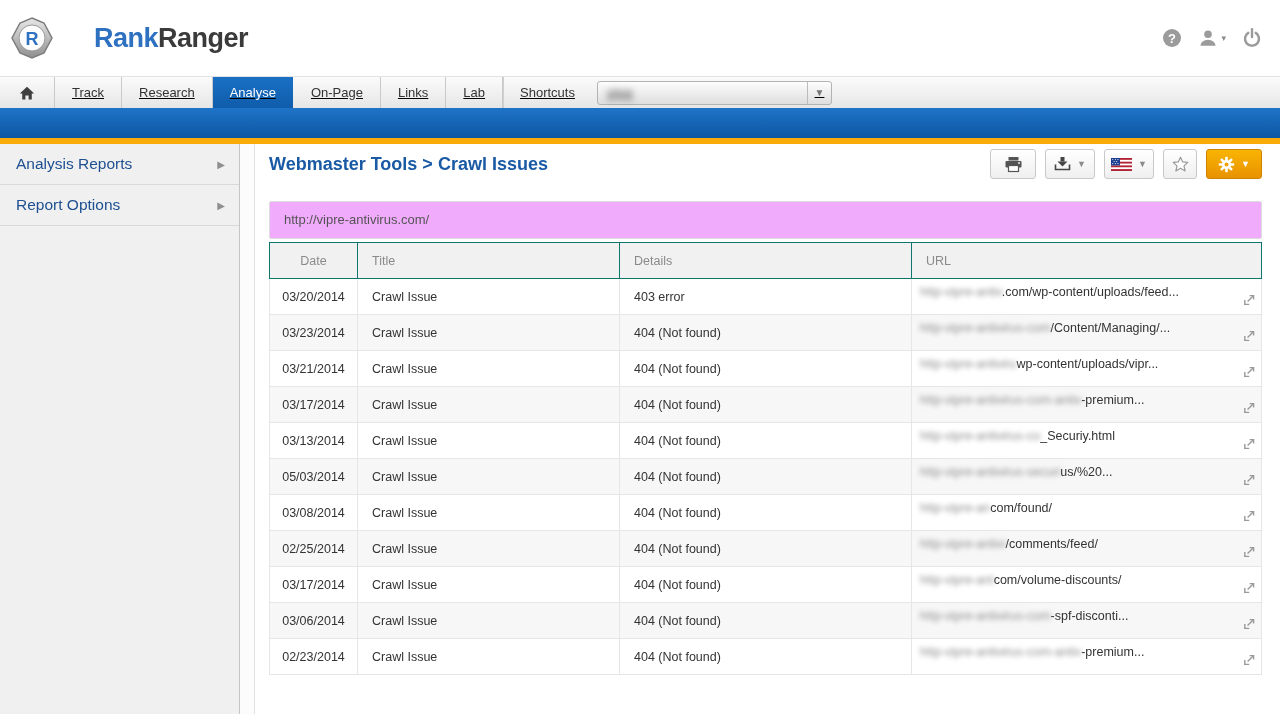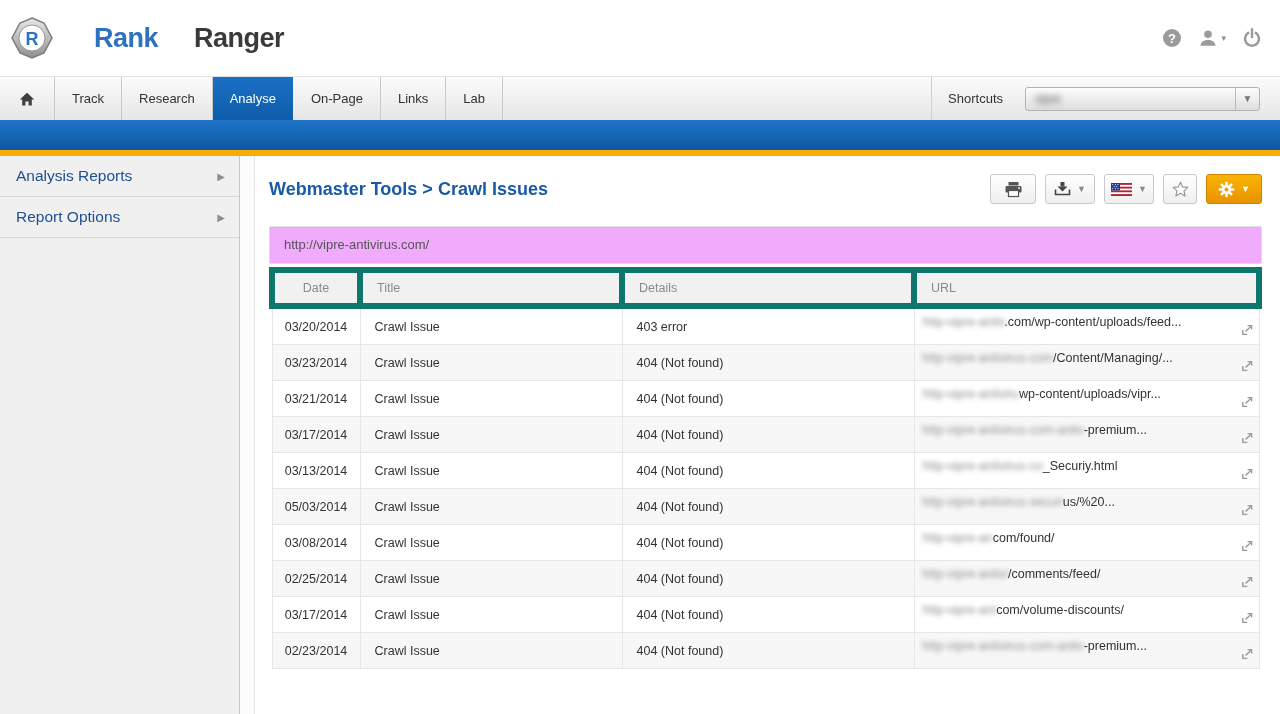--- a/index.html
+++ b/index.html
@@ -6,28 +6,28 @@
   html,body { width:1280px; height:714px; overflow:hidden; background:#fff;
               font-family:"Liberation Sans", sans-serif; }
 
   
   .topbar { height:76px; background:#fff; display:flex; align-items:center;
             justify-content:space-between; padding:0 18px 0 10px; }
   .logo { display:flex; align-items:center; cursor:pointer; }
   .logo-badge { width:44px; height:44px; margin-right:8px; }
   .logo-text { font-size:27px; font-weight:bold; letter-spacing:-0.5px; }
   .logo-rank { color:#2e71c0;margin-left:32px; }
-  .logo-ranger { color:#3a3a3a;margin-left:36px; }
+  .logo-ranger { color:#3a3a3a; }
   .header-icons { display:flex; align-items:center; gap:16px; }
   .hicon { display:flex; align-items:center; cursor:pointer; }
 
   
-  .navbar { height:44px; background:linear-gradient(#fbfbfb,#e6e6e6);
+  .navbar { height:32px; background:linear-gradient(#fbfbfb,#e6e6e6);
             border-top:1px solid #e3e3e3; display:flex;
-            justify-content:space-between; align-items:stretch; }
+            align-items:stretch;text-decoration:underline; }
   .nav-tabs { display:flex; }
   .nav-tab { display:flex; align-items:center; padding:0 17px; font-size:13px;
              color:#333; border-right:1px solid #c9c9c9; cursor:pointer; }
   .nav-tab.home { padding:0 19px; }
   .nav-tab.active { background:linear-gradient(#1a70c4,#0f5cab); color:#fff;
                     border-right:none; margin-right:1px; }
   .nav-right { display:flex; align-items:center; padding-right:20px;
                border-left:1px solid #cfcfcf; }
   .shortcuts-label { font-size:13px; color:#333; padding:0 16px; }
   .shortcut-select { width:235px; height:24px; border:1px solid #b3b3b3;
@@ -45,21 +45,21 @@
 
   
   .body-row { display:flex; height:570px; }
   .sidebar { width:240px; background:#f0f0f0; border-right:1px solid #c6c6c6; }
   .side-item { height:41px; display:flex; align-items:center;
                justify-content:space-between; padding:0 14px 0 16px;
                border-bottom:1px solid #d9d9d9; cursor:pointer; }
   .side-label { font-size:15.5px; color:#1d4f91; }
   .side-chevron { color:#8f8f8f; font-size:10px; }
   .splitter { width:15px; background:#fcfcfc; border-right:1px solid #e2e2e2; }
-  .content { flex:1; background:#fff; padding:18px 18px 0 14px; }
+  .content { flex:1; background:#fff; padding:5px 18px 0 14px; }
 
   
   .title-row { display:flex; justify-content:space-between; align-items:center;
                margin-bottom:22px; }
   .page-title { font-size:18px; font-weight:600; color:#1a5aa5; }
   .toolbar { display:flex; gap:9px; }
   .tbtn { height:30px; border:1px solid #c9c9c9; border-radius:3px;
           background:linear-gradient(#ffffff,#efefef); display:flex;
           align-items:center; justify-content:center; gap:6px; cursor:pointer; }
   .tbtn.print { width:46px; }
@@ -71,21 +71,21 @@
   .caret { color:#8a8a8a; font-size:9px; }
   .caret.white { color:#fff; }
 
   
   .site-url-bar { border:1px solid #ddd; border-radius:2px; height:38px;
                   line-height:36px; padding-left:14px; font-size:13px;
                   color:#555; background:#f0abfc; }
   table.report { width:100%; border-collapse:collapse; margin-top:3px; }
   table.report th { background:#f1f1f1; color:#8a8a8a; font-weight:normal;
                     font-size:12.5px; text-align:left; height:36px;
-                    padding:0 8px 0 14px; border:6px solid #0f766e; }
+                    padding:0 8px 0 14px; border:1px solid #0f766e; }
   table.report th.c-date { width:88px; text-align:center; padding:0; }
   table.report th.c-title { width:262px; }
   table.report th.c-details { width:292px; }
   table.report td { font-size:12.5px; color:#333; height:35px;
                     padding:0 8px 0 14px; border:1px solid #e6e6e6;
                     background:#fff; }
   table.report tr:nth-child(even) td { background:#f7f7f7; }
   td.c-date { text-align:center; padding:0 !important;margin-top:20px; }
   td.c-url { position:relative; padding:6px 24px 14px 8px !important;
              vertical-align:top; line-height:15px; }
@@ -346,20 +346,30 @@
                 <td class="c-date">03/17/2014</td>
                 <td class="c-title">Crawl Issue</td>
                 <td class="c-details">404 (Not found)</td>
                 <td class="c-url"><span class="url-blur">http-vipre-ant</span><span>com/volume-discounts/</span><span class="ext-link"><svg width="14" height="14" viewBox="0 0 14 14">
                       <path d="M2.8 7 V11.4 H7.2" fill="none" stroke="#9a9a9a" stroke-width="1.4"></path>
                       <path d="M5.6 8.6 L11.4 2.8" fill="none" stroke="#9a9a9a" stroke-width="1.4"></path>
                       <path d="M7.6 2.6 H11.6 V6.6" fill="none" stroke="#9a9a9a" stroke-width="1.4"></path>
                     </svg></span></td>
               </tr>
               <tr>
+                <td class="c-date">03/06/2014</td>
+                <td class="c-title">Crawl Issue</td>
+                <td class="c-details">404 (Not found)</td>
+                <td class="c-url"><span class="url-blur">http-vipre-antivirus-com</span><span>-spf-disconti...</span><span class="ext-link"><svg width="14" height="14" viewBox="0 0 14 14">
+                      <path d="M2.8 7 V11.4 H7.2" fill="none" stroke="#9a9a9a" stroke-width="1.4"></path>
+                      <path d="M5.6 8.6 L11.4 2.8" fill="none" stroke="#9a9a9a" stroke-width="1.4"></path>
+                      <path d="M7.6 2.6 H11.6 V6.6" fill="none" stroke="#9a9a9a" stroke-width="1.4"></path>
+                    </svg></span></td>
+              </tr>
+              <tr>
                 <td class="c-date">02/23/2014</td>
                 <td class="c-title">Crawl Issue</td>
                 <td class="c-details">404 (Not found)</td>
                 <td class="c-url"><span class="url-blur">http-vipre-antivirus-com-antiv</span><span>-premium...</span><span class="ext-link"><svg width="14" height="14" viewBox="0 0 14 14">
                       <path d="M2.8 7 V11.4 H7.2" fill="none" stroke="#9a9a9a" stroke-width="1.4"></path>
                       <path d="M5.6 8.6 L11.4 2.8" fill="none" stroke="#9a9a9a" stroke-width="1.4"></path>
                       <path d="M7.6 2.6 H11.6 V6.6" fill="none" stroke="#9a9a9a" stroke-width="1.4"></path>
                     </svg></span></td>
               </tr>
             </tbody>

